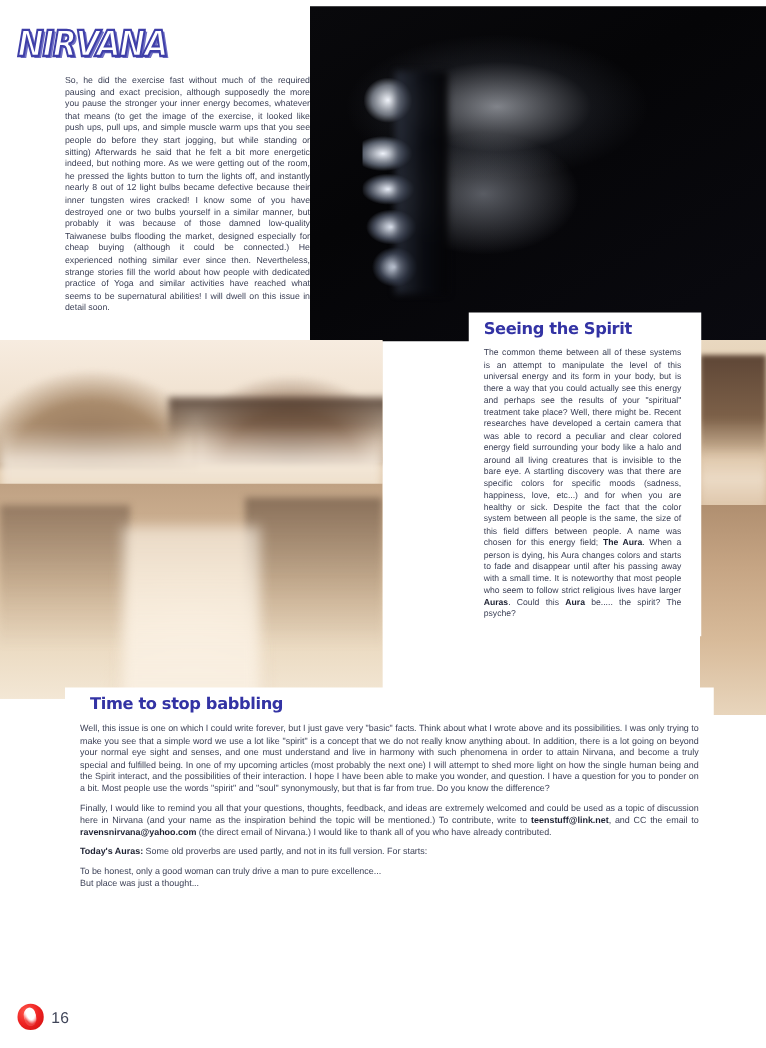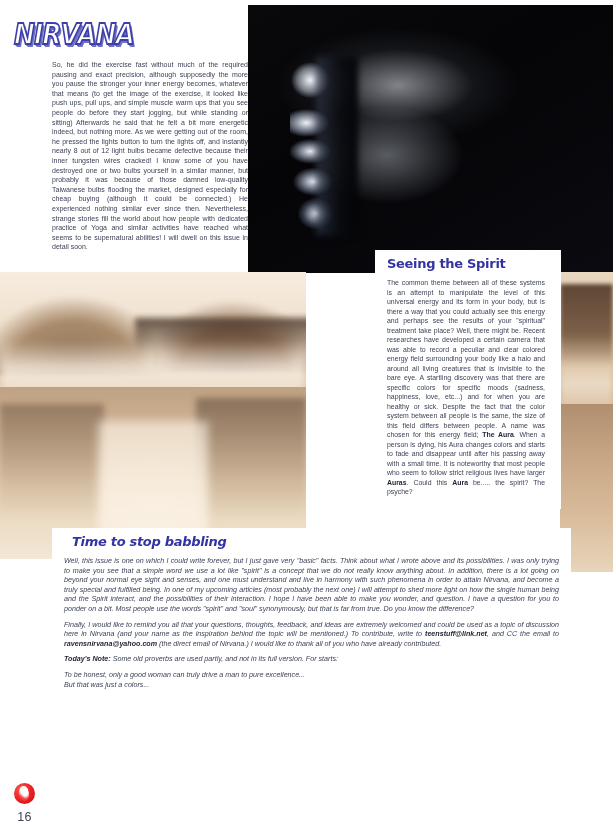--- a/index.html
+++ b/index.html
@@ -200,37 +200,35 @@
     font-size: 13px;
     color: #3333a4;
     letter-spacing: -0.3px;
     margin-bottom: 7px;
   }
   #spirit-block .body-copy { font-size: 6.9px; line-height: 9.5px; }
 
   
   #babble-block {
     left: 52px;
-    top: 528px;
+    top: 550px;
     width: 519px;
     padding: 6px 12px 10px 12px;
-    font-style: italic;
   }
   #babble-block .section-head { margin-left: 8px; margin-bottom: 8px; }
   #babble-block .body-copy { font-size: 7.15px; line-height: 9.6px; }
 
   
   .footer {
     position: absolute;
     left: 14px;
     bottom: 14px;
     display: flex;
     align-items: center;
     gap: 6px;
-    flex-direction: column;
   }
   .logo-mark {
     width: 21px;
     height: 21px;
     border-radius: 50%;
     background: radial-gradient(circle at 34% 30%, #ff5a4d 0%, #ee2222 48%, #cc0d0d 100%);
     position: relative;
   }
   .logo-mark::before {
     content: "";
@@ -296,24 +294,24 @@
   </div>
 
   <div class="textbox" id="babble-block">
     <div class="section-head">Time to stop babbling</div>
     <div class="body-copy">
       <p>Well, this issue is one on which I could write forever, but I just gave very "basic" facts. Think about what I wrote above and its possibilities. I was only trying to make you see that a simple word we use a lot like "spirit" is a concept that we do not really know anything about. In addition, there is a lot going on beyond your normal eye sight and senses, and one must understand and live in harmony with such phenomena in order to attain Nirvana, and become a truly special and fulfilled being. In one of my upcoming articles (most probably the next one) I will attempt to shed more light on how the single human being and the Spirit interact, and the possibilities of their interaction. I hope I have been able to make you wonder, and question. I have a question for you to ponder on a bit. Most people use the words "spirit" and "soul" synonymously, but that is far from true. Do you know the difference?</p>
 
       <p><span>Finally, I would like to remind you all that your questions, thoughts, feedback, and ideas are extremely welcomed and could be used as a topic of discussion here in Nirvana (and your name as the inspiration behind the topic will be mentioned.) To contribute, write to </span><b>teenstuff@link.net</b><span>, and CC the email to </span><b>ravensnirvana@yahoo.com</b><span> (the direct email of Nirvana.) I would like to thank all of you who have already contributed.</span></p>
 
 
-      <p><b>Today's Note:</b><span> Some old proverbs are used partly, and not in its full version. For starts:</span></p>
-
-
-      <p><span>To be honest, only a good woman can truly drive a man to pure excellence...</span><br><span>But that was just a colors...</span></p>
+      <p><b>Today's Auras:</b><span> Some old proverbs are used partly, and not in its full version. For starts:</span></p>
+
+
+      <p><span>To be honest, only a good woman can truly drive a man to pure excellence...</span><br><span>But place was just a thought...</span></p>
     </div>
   </div>
 
   <div class="footer">
     <div class="logo-mark"></div>
     <div class="page-num">16</div>
   </div>
 
 </div>
 

